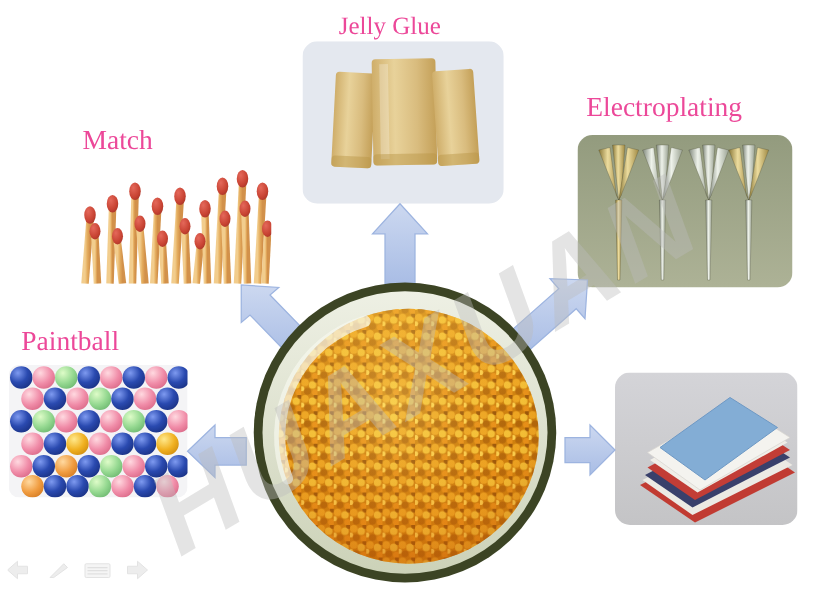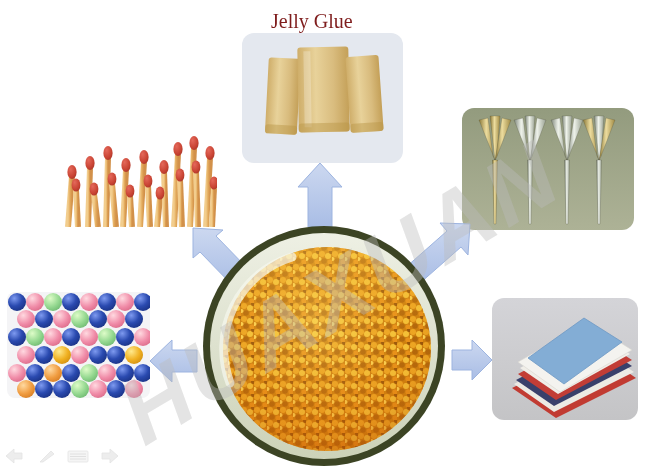--- a/index.html
+++ b/index.html
@@ -6,21 +6,21 @@
   .scene{
     position:relative;
     width:650px;height:471px;
     background:#ffffff;
     overflow:hidden;
     font-family:"Liberation Serif", serif;
   }
   
   .node-label{
     position:absolute;
-    color:#7f1d1d;
+    color:#ec4899;
     font-size:22px;
     white-space:nowrap;
     z-index:6;
   }
   .lbl-jelly{left:271px;top:10px;font-size:20px;}
   .lbl-match{left:66px;top:99px;}
   .lbl-electro{left:469px;top:73px;}
   .lbl-paint{left:17px;top:260px;}
   .lbl-adhes{left:510px;top:261px;}
   
@@ -57,20 +57,23 @@
   .mini-toolbar{position:absolute;left:6px;top:448px;z-index:6;}
 </style>
 </head>
 <body>
 
 <div class="scene">
 
   <div class="watermark">HUAXUAN</div>
 
   <div class="node-label lbl-jelly">Jelly Glue</div>
+  <div class="node-label lbl-match">Match</div>
+  <div class="node-label lbl-electro">Electroplating</div>
+  <div class="node-label lbl-paint">Paintball</div>
 
   <div class="photo ph-match">
     <svg width="157" height="101" viewBox="0 0 157 101">
       <defs>
         <linearGradient id="wood" x1="0" y1="0" x2="1" y2="0">
           <stop offset="0" stop-color="#f2cd8d"></stop>
             <stop offset="0.5" stop-color="#e3ab5d"></stop>
             <stop offset="1" stop-color="#d2914a"></stop>
         </linearGradient>
         <radialGradient id="mhead" cx="0.35" cy="0.3" r="0.9">

